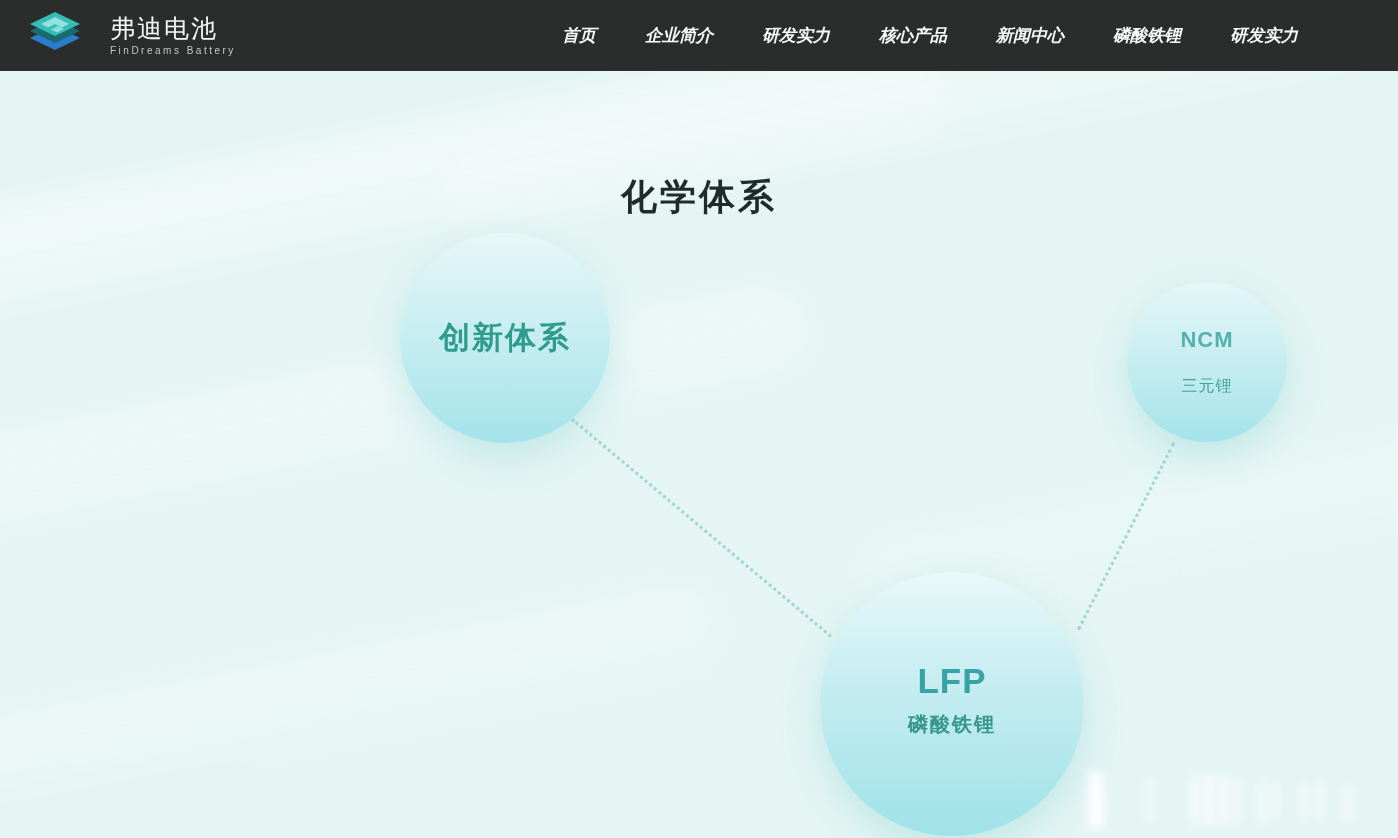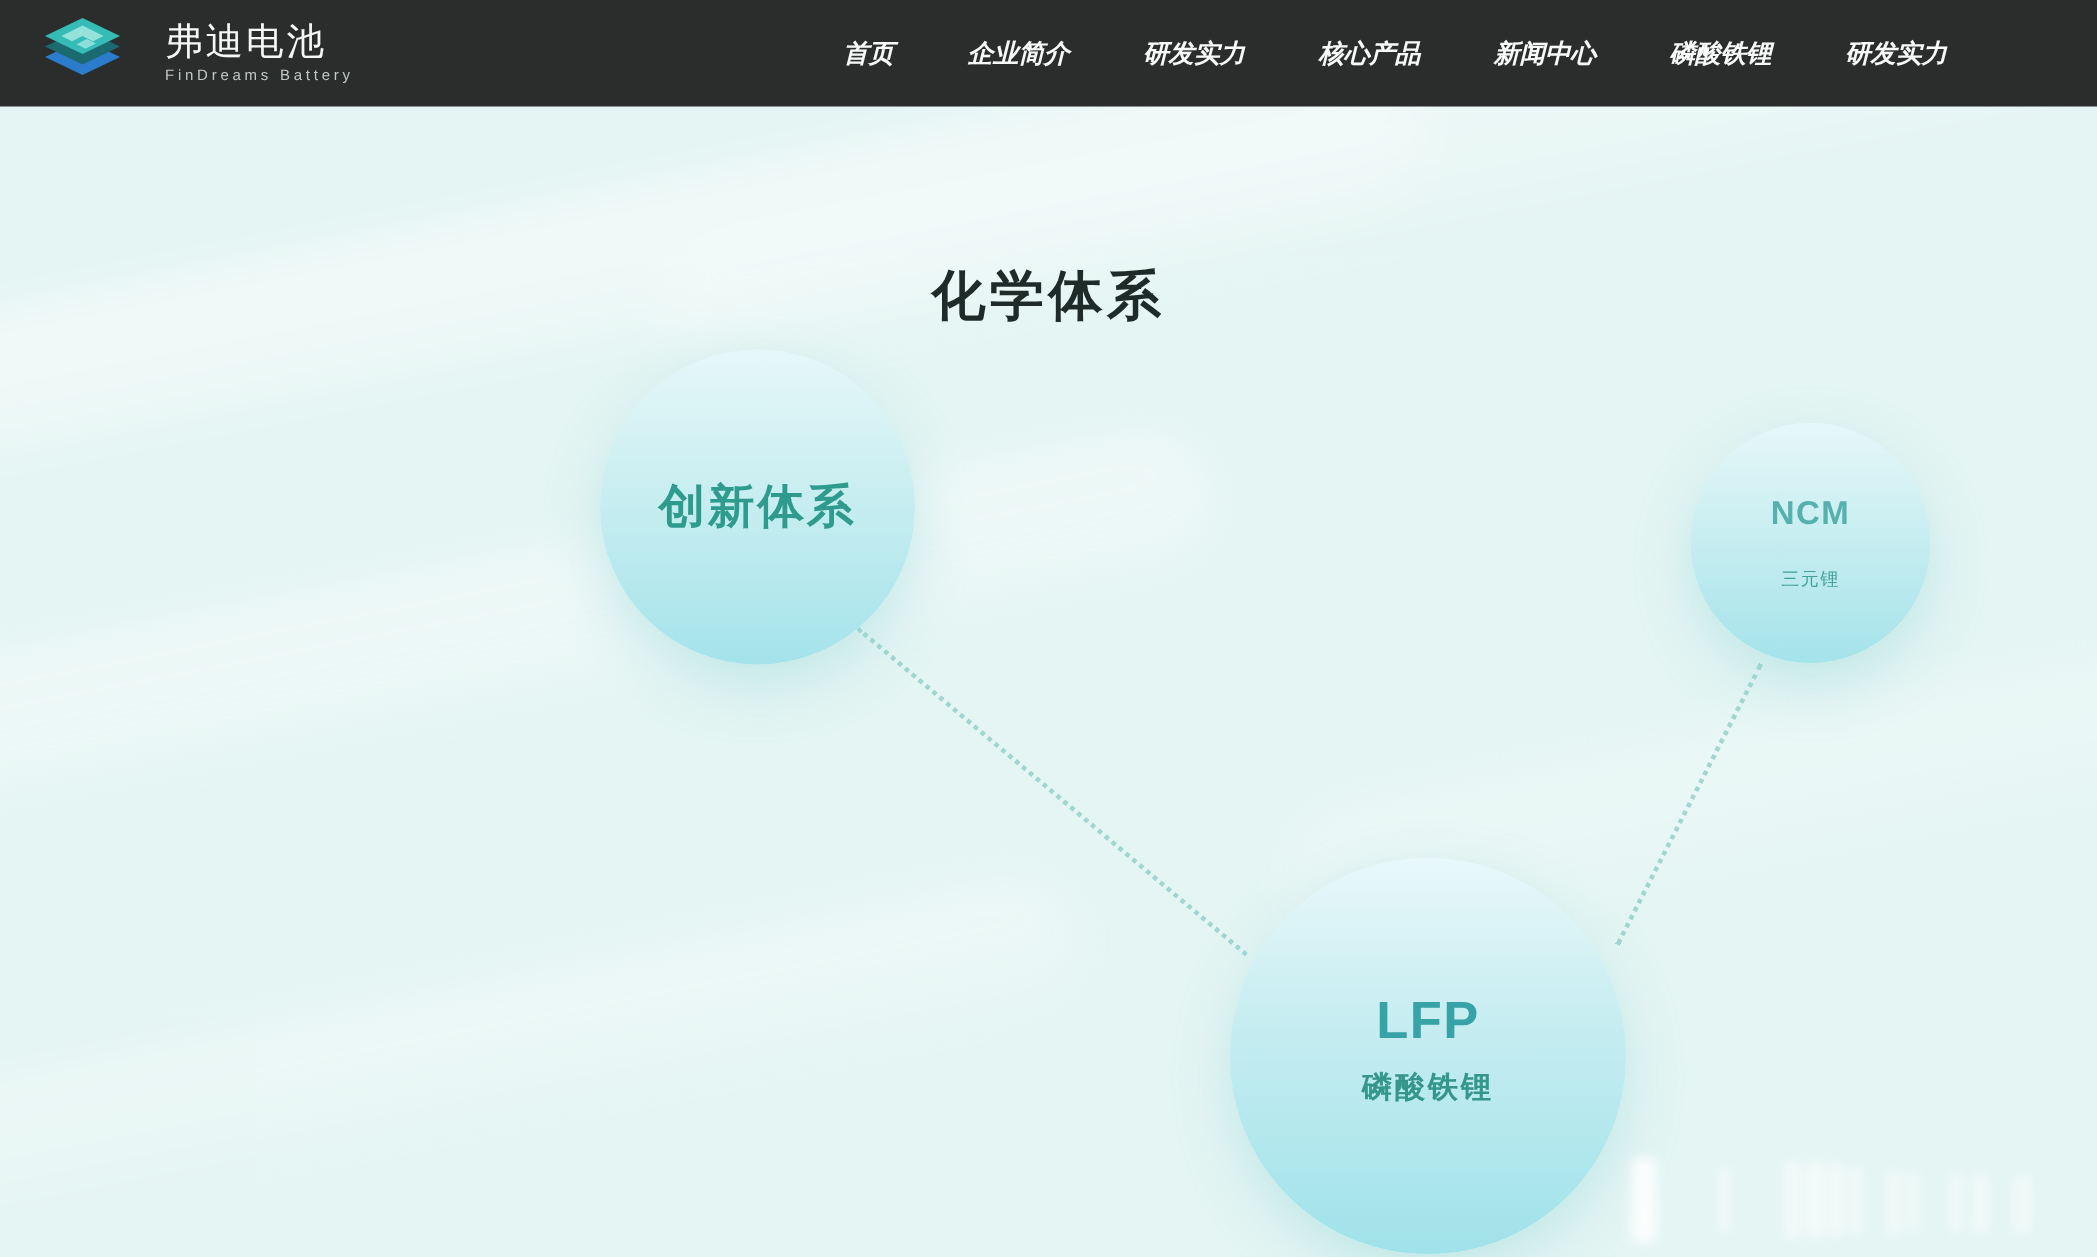--- a/index.html
+++ b/index.html
@@ -33,21 +33,21 @@
   .c1 { left:573px; top:347px; width:338px; transform:rotate(40deg); }
   .c2 { left:1077px; top:558px; width:210px; transform:rotate(-62.9deg); }
 
   
   .bubble { position:absolute; border-radius:50%; background:linear-gradient(180deg,#e6f7f9 0%,#c9eef1 45%,#a4e3ea 100%); box-shadow:0 14px 36px rgba(150,215,218,0.45); display:flex; align-items:center; justify-content:center; }
   .bubble-inner { display:flex; flex-direction:column; align-items:center; }
   .b-innovation { left:400px; top:162px; width:210px; height:210px; }
   .b-innovation .bubble-title { font-size:31px; font-weight:700; color:#2e9b8e; letter-spacing:2px;text-align:right; }
   .b-ncm { left:1127px; top:211px; width:160px; height:160px; }
   .b-ncm .bubble-title { font-size:22px; font-weight:700; color:#55b1ae; letter-spacing:1px; }
-  .b-ncm .bubble-sub { font-size:12px; font-weight:500; color:#43a29b; margin-top:23px; letter-spacing:1px; }
+  .b-ncm .bubble-sub { font-size:16px; font-weight:500; color:#43a29b; margin-top:23px; letter-spacing:1px; }
   .b-lfp { left:820px; top:501px; width:264px; height:264px; background:linear-gradient(180deg,#e9f8fa 0%,#c6edf1 42%,#9fe2e9 100%); }
   .b-lfp .bubble-inner { transform:translateY(-17px);margin-top:24px; }
   .b-lfp .bubble-title { font-size:35px; font-weight:700; color:#38a3a6; letter-spacing:1px; }
   .b-lfp .bubble-sub { font-size:20px; font-weight:600; color:#35968e; margin-top:10px; letter-spacing:2px; }
 
   
   .watermark { position:absolute; left:0; top:0; width:100%; height:100%; pointer-events:none; }
   .wm { position:absolute; background:#ffffff; filter:blur(4px); border-radius:3px; }
 </style>
 </head>

